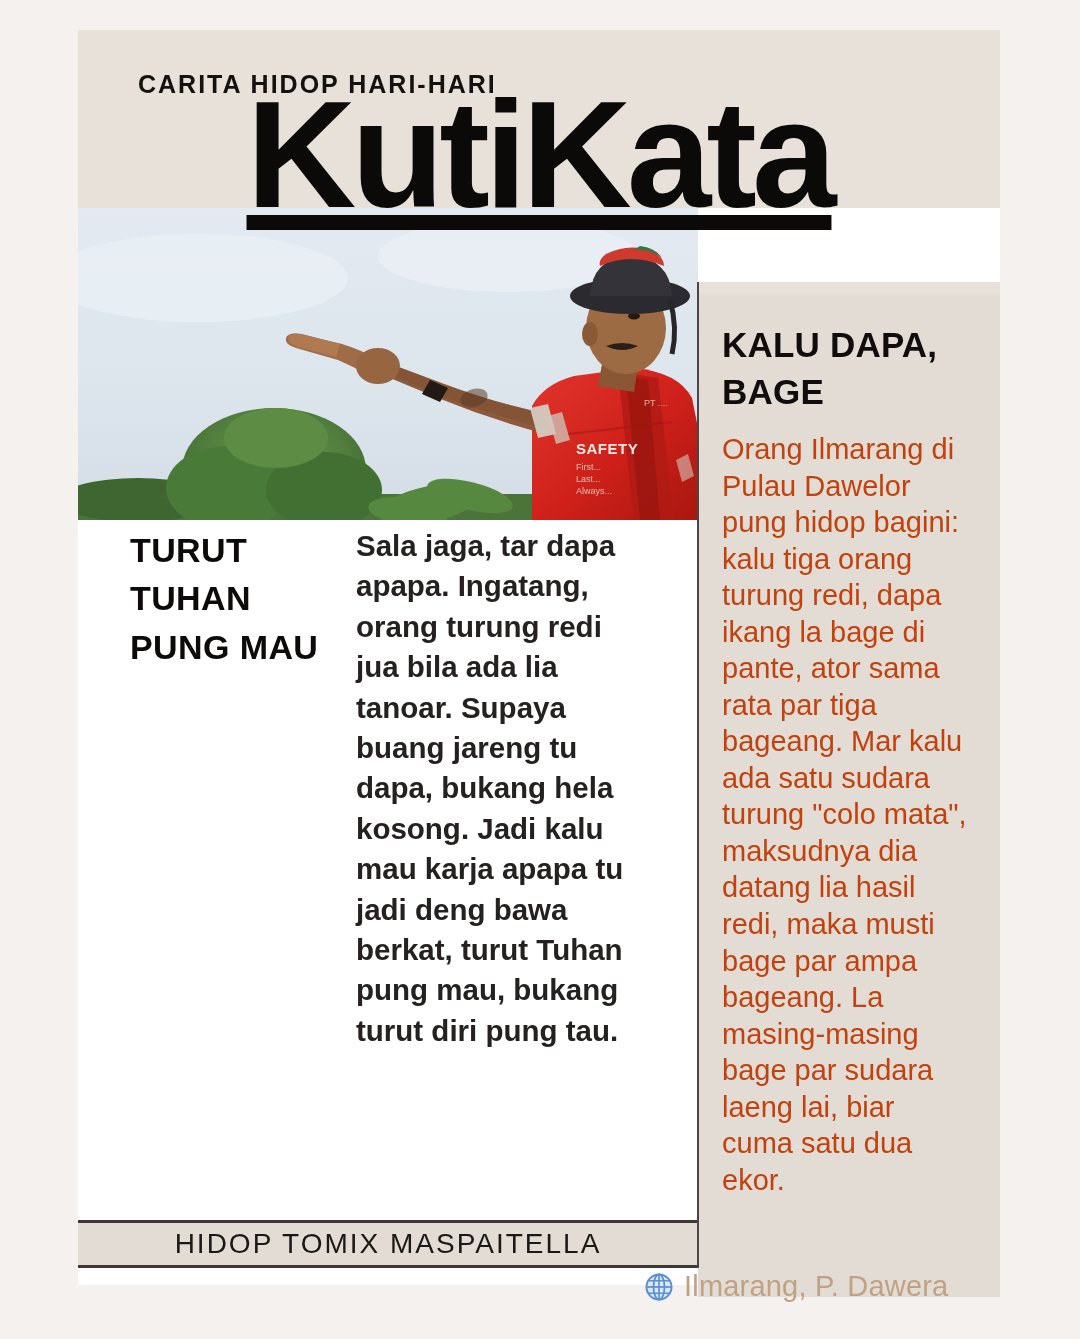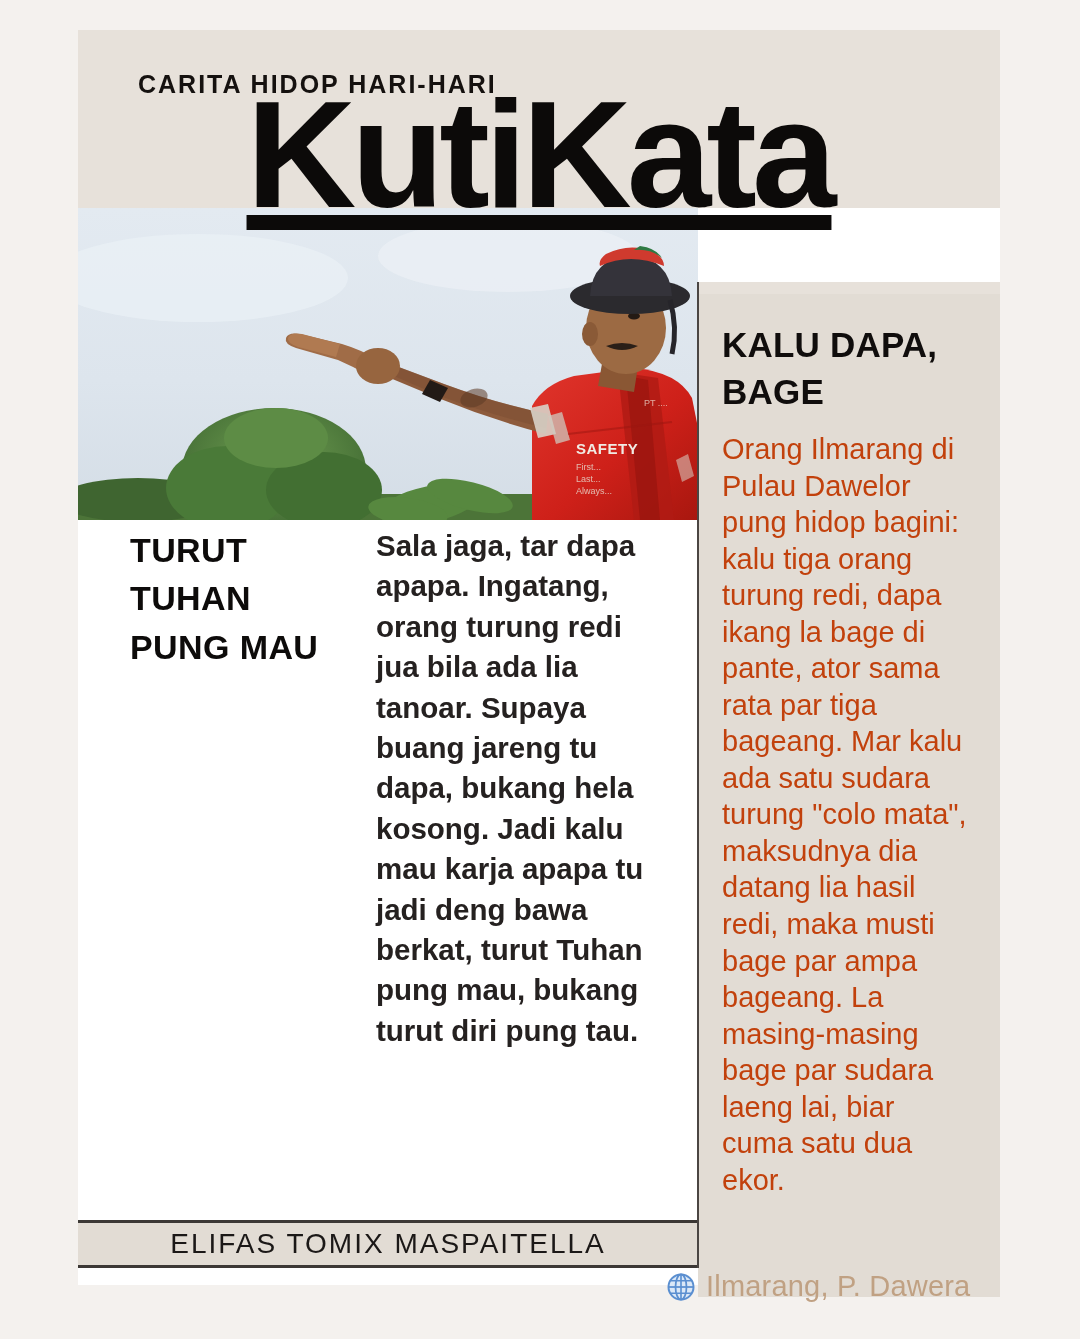--- a/index.html
+++ b/index.html
@@ -120,21 +120,20 @@
   .photo svg { display: block; }
 
   
   .columns {
     position: absolute;
     left: 0px;
     top: 496px;
     width: 620px;
     height: 700px;
     display: flex;
-    gap: 20px;
   }
   .col-left {
     width: 268px;
     padding: 0 8px 0 52px;
     box-sizing: border-box;
   }
   .col-mid {
     width: 310px;
     padding: 0 22px 0 10px;
     box-sizing: border-box;
@@ -213,21 +212,21 @@
   }
   .byline-text {
     font-size: 28px;
     letter-spacing: 2.0px;
     color: #1b1817;
   }
 
   
   .location {
     position: absolute;
-    left: 588px;
+    left: 566px;
     top: 1240px;
     display: flex;
     align-items: center;
     gap: 10px;
     z-index: 8;
   }
   .globe-icon {
     width: 30px;
     height: 30px;
     display: block;
@@ -354,21 +353,21 @@
   </div>
 
   <div class="sidebar">
     <h2 class="sidebar-head">KALU DAPA, BAGE</h2>
     <p class="sidebar-text">Orang Ilmarang di Pulau Dawelor pung hidop bagini: kalu tiga orang turung redi, dapa ikang la bage di pante, ator sama rata par tiga bageang. Mar kalu ada satu sudara turung "colo mata", maksudnya dia datang lia hasil redi, maka musti bage par ampa bageang. La masing-masing bage par sudara laeng lai, biar cuma satu dua ekor.</p>
   </div>
 
   <div class="v-rule"></div>
 
   <div class="byline-bar">
-    <div class="byline-text">ELIFAS TOMIX MASPAITELLA</div>
+    <div class="byline-text">HIDOP TOMIX MASPAITELLA</div>
   </div>
 
   <div class="location">
     <span>
       <svg class="globe-icon" viewBox="0 0 24 24" xmlns="http://www.w3.org/2000/svg">
         <circle cx="12" cy="12" r="10" fill="#dbe8f7" stroke="#5b8fd0" stroke-width="1.6"></circle>
         <ellipse cx="12" cy="12" rx="4.4" ry="10" fill="none" stroke="#5b8fd0" stroke-width="1.4"></ellipse>
         <line x1="2" y1="12" x2="22" y2="12" stroke="#5b8fd0" stroke-width="1.4"></line>
         <path d="M3.6 7 H20.4" stroke="#5b8fd0" stroke-width="1.2" fill="none"></path>
         <path d="M3.6 17 H20.4" stroke="#5b8fd0" stroke-width="1.2" fill="none"></path>

